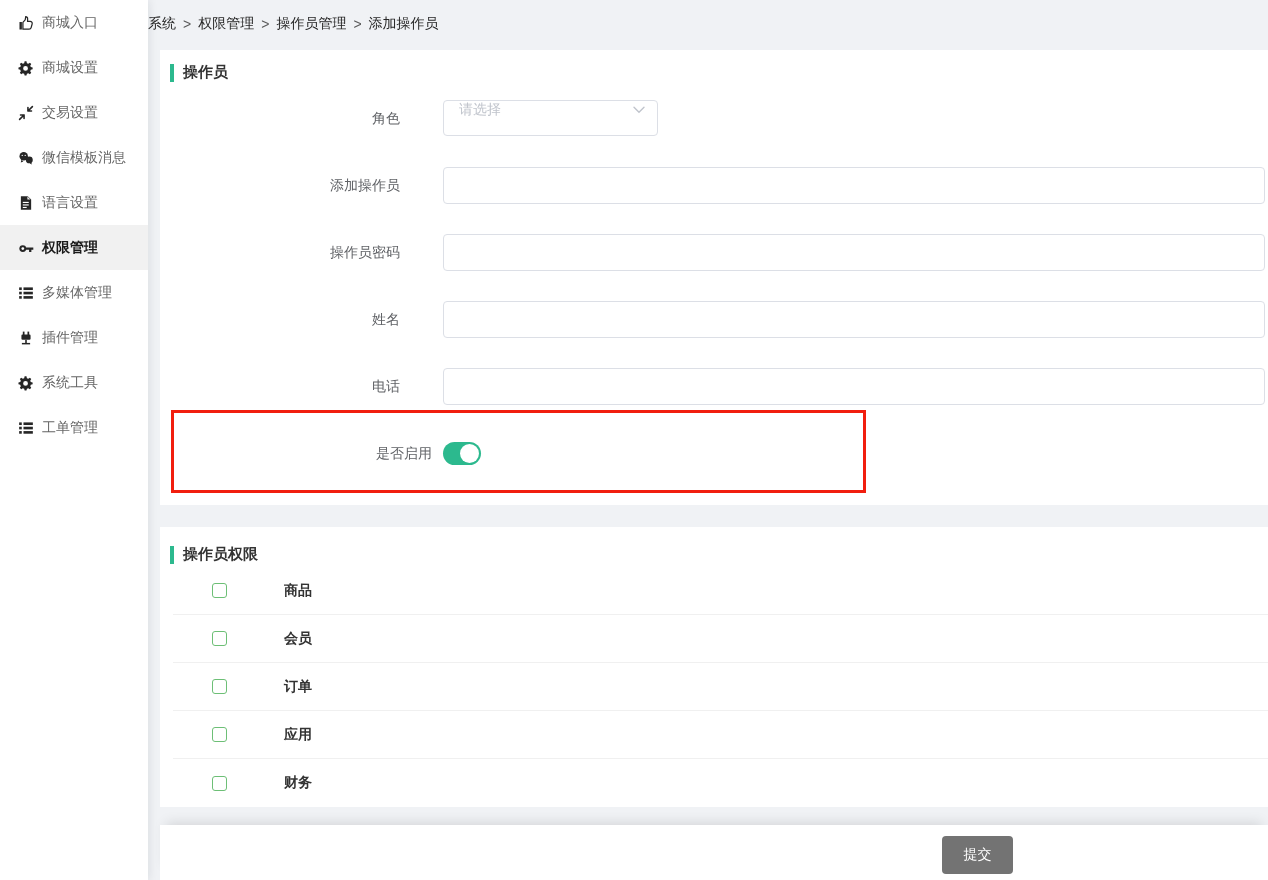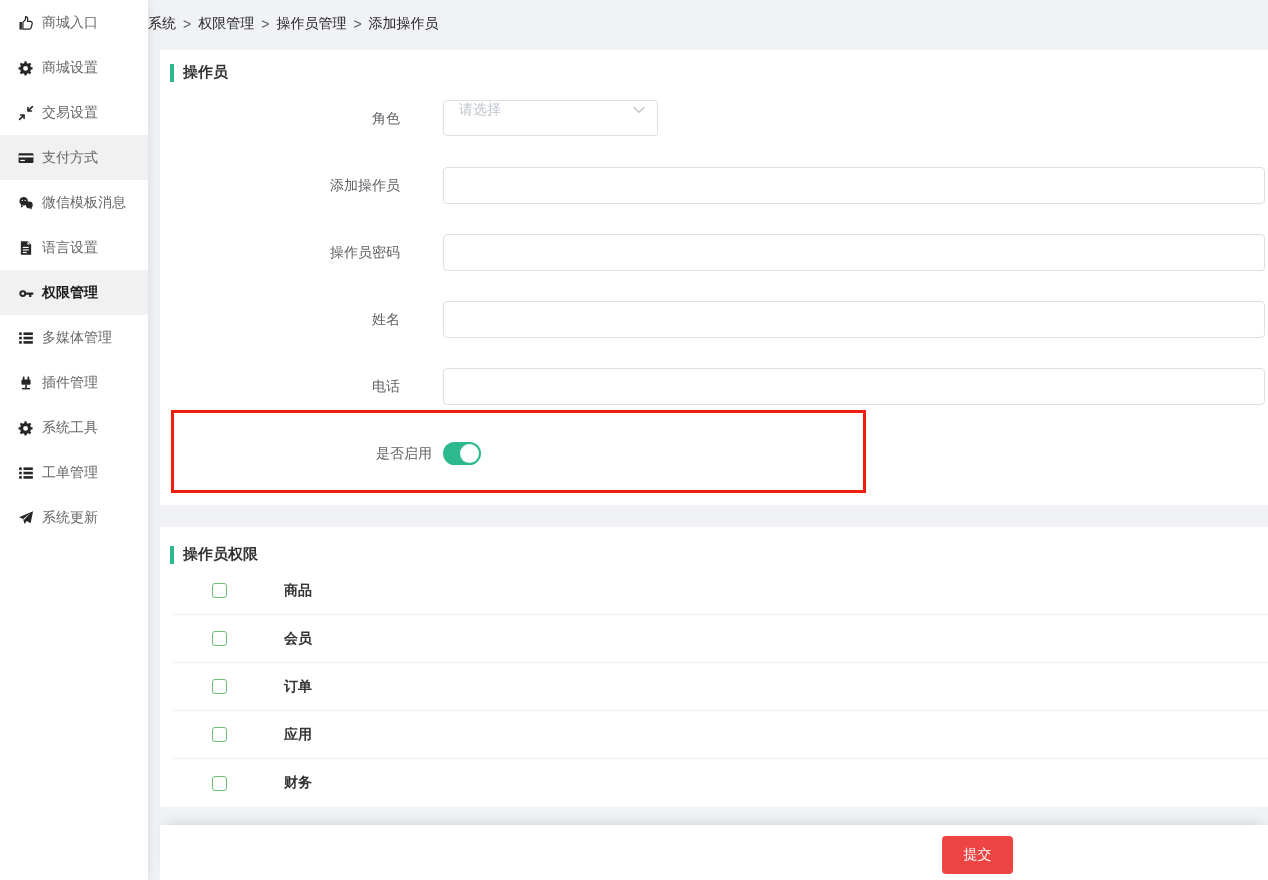--- a/index.html
+++ b/index.html
@@ -80,21 +80,21 @@
     background:#fff; margin-right:9px; flex:none;
   }
   .perm-label { font-weight:bold; color:#333; }
   
   .footer {
     position:absolute; left:12px; right:0; top:825px; height:55px;
     background:#fff; box-shadow:0 -8px 12px -6px rgba(0,0,0,.12); z-index:5;
   }
   .submit-btn {
     position:absolute; left:782px; top:11px; width:71px; height:38px;
-    background:#ef4444; color:#fff; border:none; border-radius:4px;
+    background:#737373; color:#fff; border:none; border-radius:4px;
     font:inherit; cursor:pointer;
   }
 </style>
 </head>
 <body>
 
 <div class="sidebar">
   <div class="side-item">
     <span class="sicon">
         <svg viewBox="0 0 14 14" fill="currentColor">
@@ -112,30 +112,20 @@
       </span>
     <span>商城设置</span>
   </div>
   <div class="side-item">
     <span class="sicon">
         <svg viewBox="0 0 14 14" fill="none" stroke="currentColor" stroke-width="1.4" stroke-linecap="round" stroke-linejoin="round">
           <path d="M12.6 1.4 8.7 5.3M8.7 2.2v3.1h3.1M1.4 12.6l3.9-3.9M5.3 11.8V8.7H2.2"></path>
         </svg>
       </span>
     <span>交易设置</span>
-  </div>
-  <div class="side-item hl">
-    <span class="sicon">
-        <svg viewBox="0 0 14 14">
-          <rect x=".5" y="2.8" width="13" height="8.6" rx="1" fill="currentColor"></rect>
-          <rect x=".5" y="4.8" width="13" height="1.7" fill="#fff"></rect>
-          <rect x="2" y="8.6" width="4" height="1.1" fill="#fff"></rect>
-        </svg>
-      </span>
-    <span>支付方式</span>
   </div>
   <div class="side-item">
     <span class="sicon">
         <svg viewBox="0 0 14 14" fill="currentColor">
           <circle cx="5" cy="5.4" r="3.7"></circle>
           <path d="M3 8.6 2.4 11l2.3-1z"></path>
           <circle cx="9.9" cy="8.7" r="3"></circle>
           <path d="M11.6 10.9l.5 1.8-1.8-.8z"></path>
           <circle cx="3.7" cy="4.8" r=".55" fill="#fff"></circle>
           <circle cx="6.3" cy="4.8" r=".55" fill="#fff"></circle>
@@ -203,28 +193,20 @@
         <svg viewBox="0 0 14 14" fill="currentColor">
           <rect x="1" y="2.1" width="2.3" height="2.3"></rect>
           <rect x="4.8" y="2.1" width="8.2" height="2.3"></rect>
           <rect x="1" y="5.9" width="2.3" height="2.3"></rect>
           <rect x="4.8" y="5.9" width="8.2" height="2.3"></rect>
           <rect x="1" y="9.7" width="2.3" height="2.3"></rect>
           <rect x="4.8" y="9.7" width="8.2" height="2.3"></rect>
         </svg>
       </span>
     <span>工单管理</span>
-  </div>
-  <div class="side-item">
-    <span class="sicon">
-        <svg viewBox="0 0 14 14" fill="currentColor">
-          <path d="M13.2 1 .9 6.4l3.6 1.5 1.2 4.4 2-2.6 3.3 1.9zM4.5 7.9l6.3-5.2-5.4 5.9z"></path>
-        </svg>
-      </span>
-    <span>系统更新</span>
   </div>
 </div>
 
 <div class="main">
 
   <div class="breadcrumb">
     <span>系统</span>
     <span class="sep">&gt;</span>
     <span>权限管理</span>
     <span class="sep">&gt;</span>

